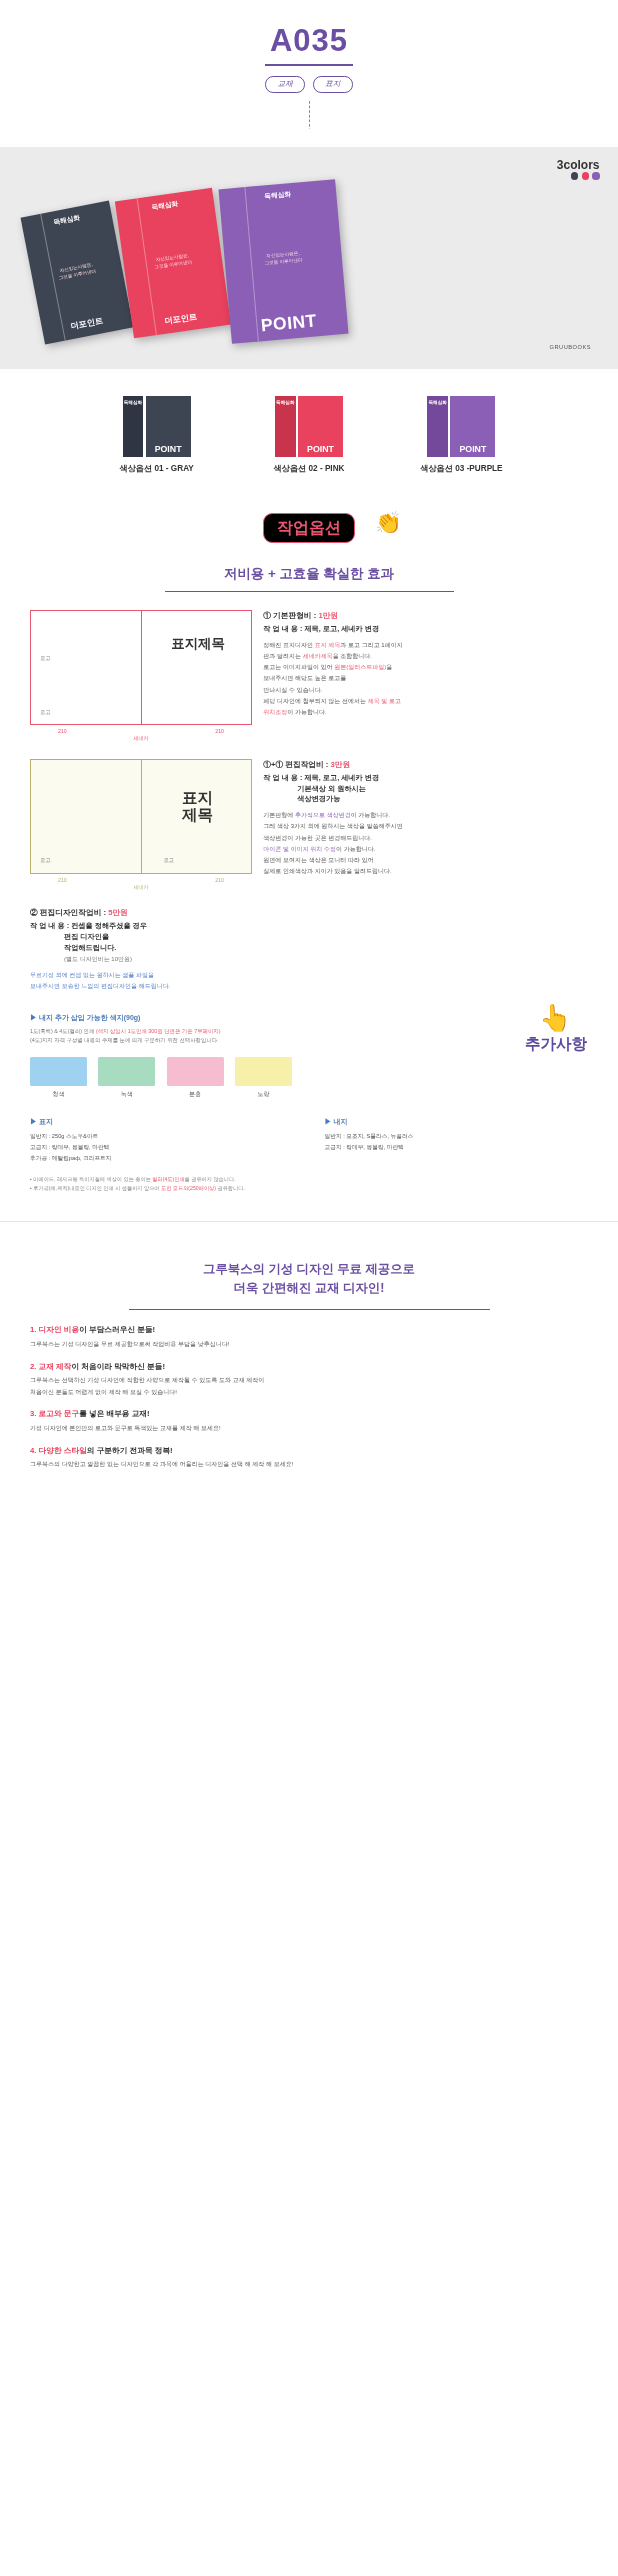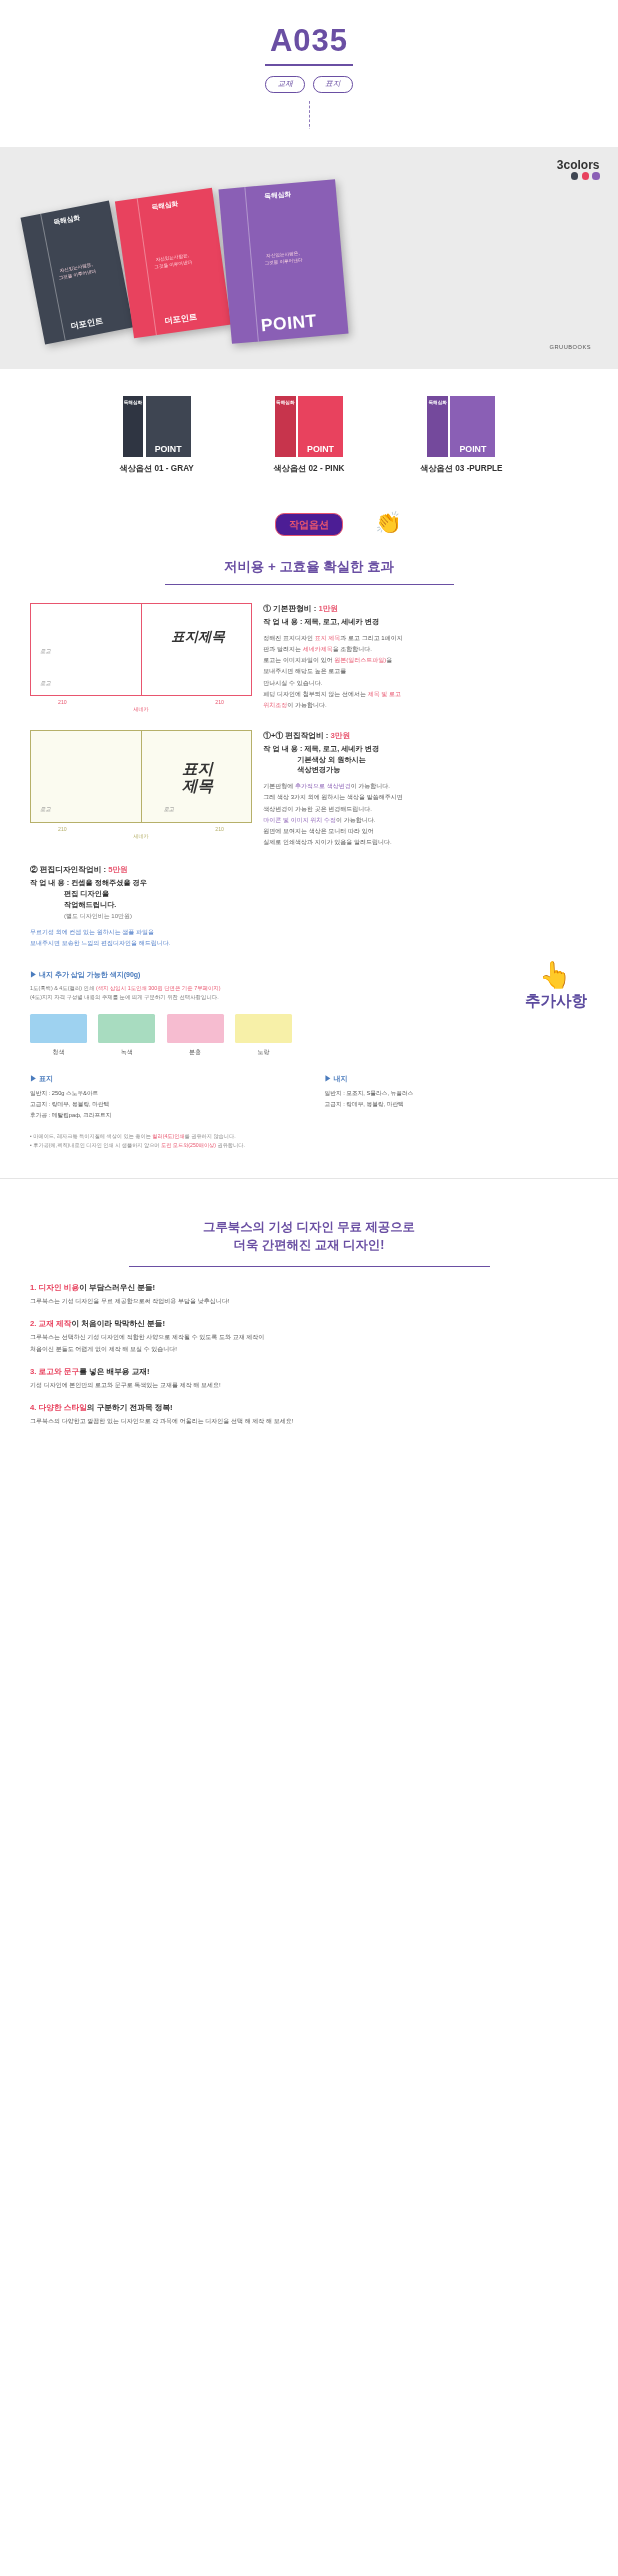--- a/index.html
+++ b/index.html
@@ -55,30 +55,30 @@
   .minibook { position:absolute; top:6.2px; left:50%; transform:translateX(-50%); width:68px; height:61px; }
   .mb-left { position:absolute; left:0; top:0; width:20.6px; height:61px; }
   .mb-right { position:absolute; right:0; top:0; width:45px; height:61px; }
   .mb-t { color:#fff; font-size:4.6px; font-weight:bold; text-align:center; padding-top:4.1px; }
   .mb-b { position:absolute; bottom:3.1px; left:0; right:0; text-align:center; color:#fff; font-weight:bold; font-size:8.8px; }
 
   
   .optsec { background:#fff; padding:21.6px 0 5.2px; text-align:center; position:relative; }
   .opt-pill {
     display:inline-block; border:0.8px solid #e8556e; color:#e8556e; border-radius:9.3px;
-    padding:3.6px 13.4px; font-size:10px; font-weight:bold; background:#4c1d95;
+    padding:3.6px 13.4px; font-size:16px; font-weight:bold; background:#000000;
   }
   .hand { position:absolute; right:216px; top:18.5px; font-size:21.6px; }
   .opt-sub { margin-top:22px; font-size:13.4px; color:#6a4fa3; font-weight:bold; }
   .opt-divider { width:289px; height:1px; background:#6a4fa3; margin:7.2px auto 0; }
 
   
   .oblock { display:flex; gap:11.3px; padding:13.4px 30px 3.1px; align-items:flex-start; }
   .mock { width:222px; flex:0 0 222px; }
-  .mock-frame { border:0.5px solid #ccc; height:93px; position:relative; background:#fff;font-style:italic; }
+  .mock-frame { border:0.5px solid #ccc; height:115px; position:relative; background:#fff; }
   .mock-frame.red { border-color:#e8556e; }
   .mock-frame.olive { border-color:#b6b06a; background:#fbfbf0;}
   .mock-frame.gradient { border-color:#9fc6b7; background:linear-gradient(135deg,#cfe7d8 0%,#bfe0e6 45%,#e3e5c8 100%); }
   .mock-center-line { position:absolute; left:50%; top:0; bottom:0; width:0.5px; background:#e8556e; }
   .mock-center-line.olive { background:#b6b06a; }
   .mock-center-line.grad { background:rgba(255,255,255,.7); }
   .mock-title { position:absolute; right:14.4px; top:24px; font-size:13.4px; font-weight:bold; color:#333; text-align:center; width:77px;}
   .mock-title2 { position:absolute; right:17.5px; top:29px; font-size:15.5px; font-weight:bold; color:#333; text-align:center; width:72px; line-height:1.15;}
   .mock-logo { position:absolute; font-size:5.2px; color:#888; }
   .dims { display:flex; justify-content:space-between; font-size:5.2px; color:#e8556e; margin-top:3.1px; padding:0 28px; }

